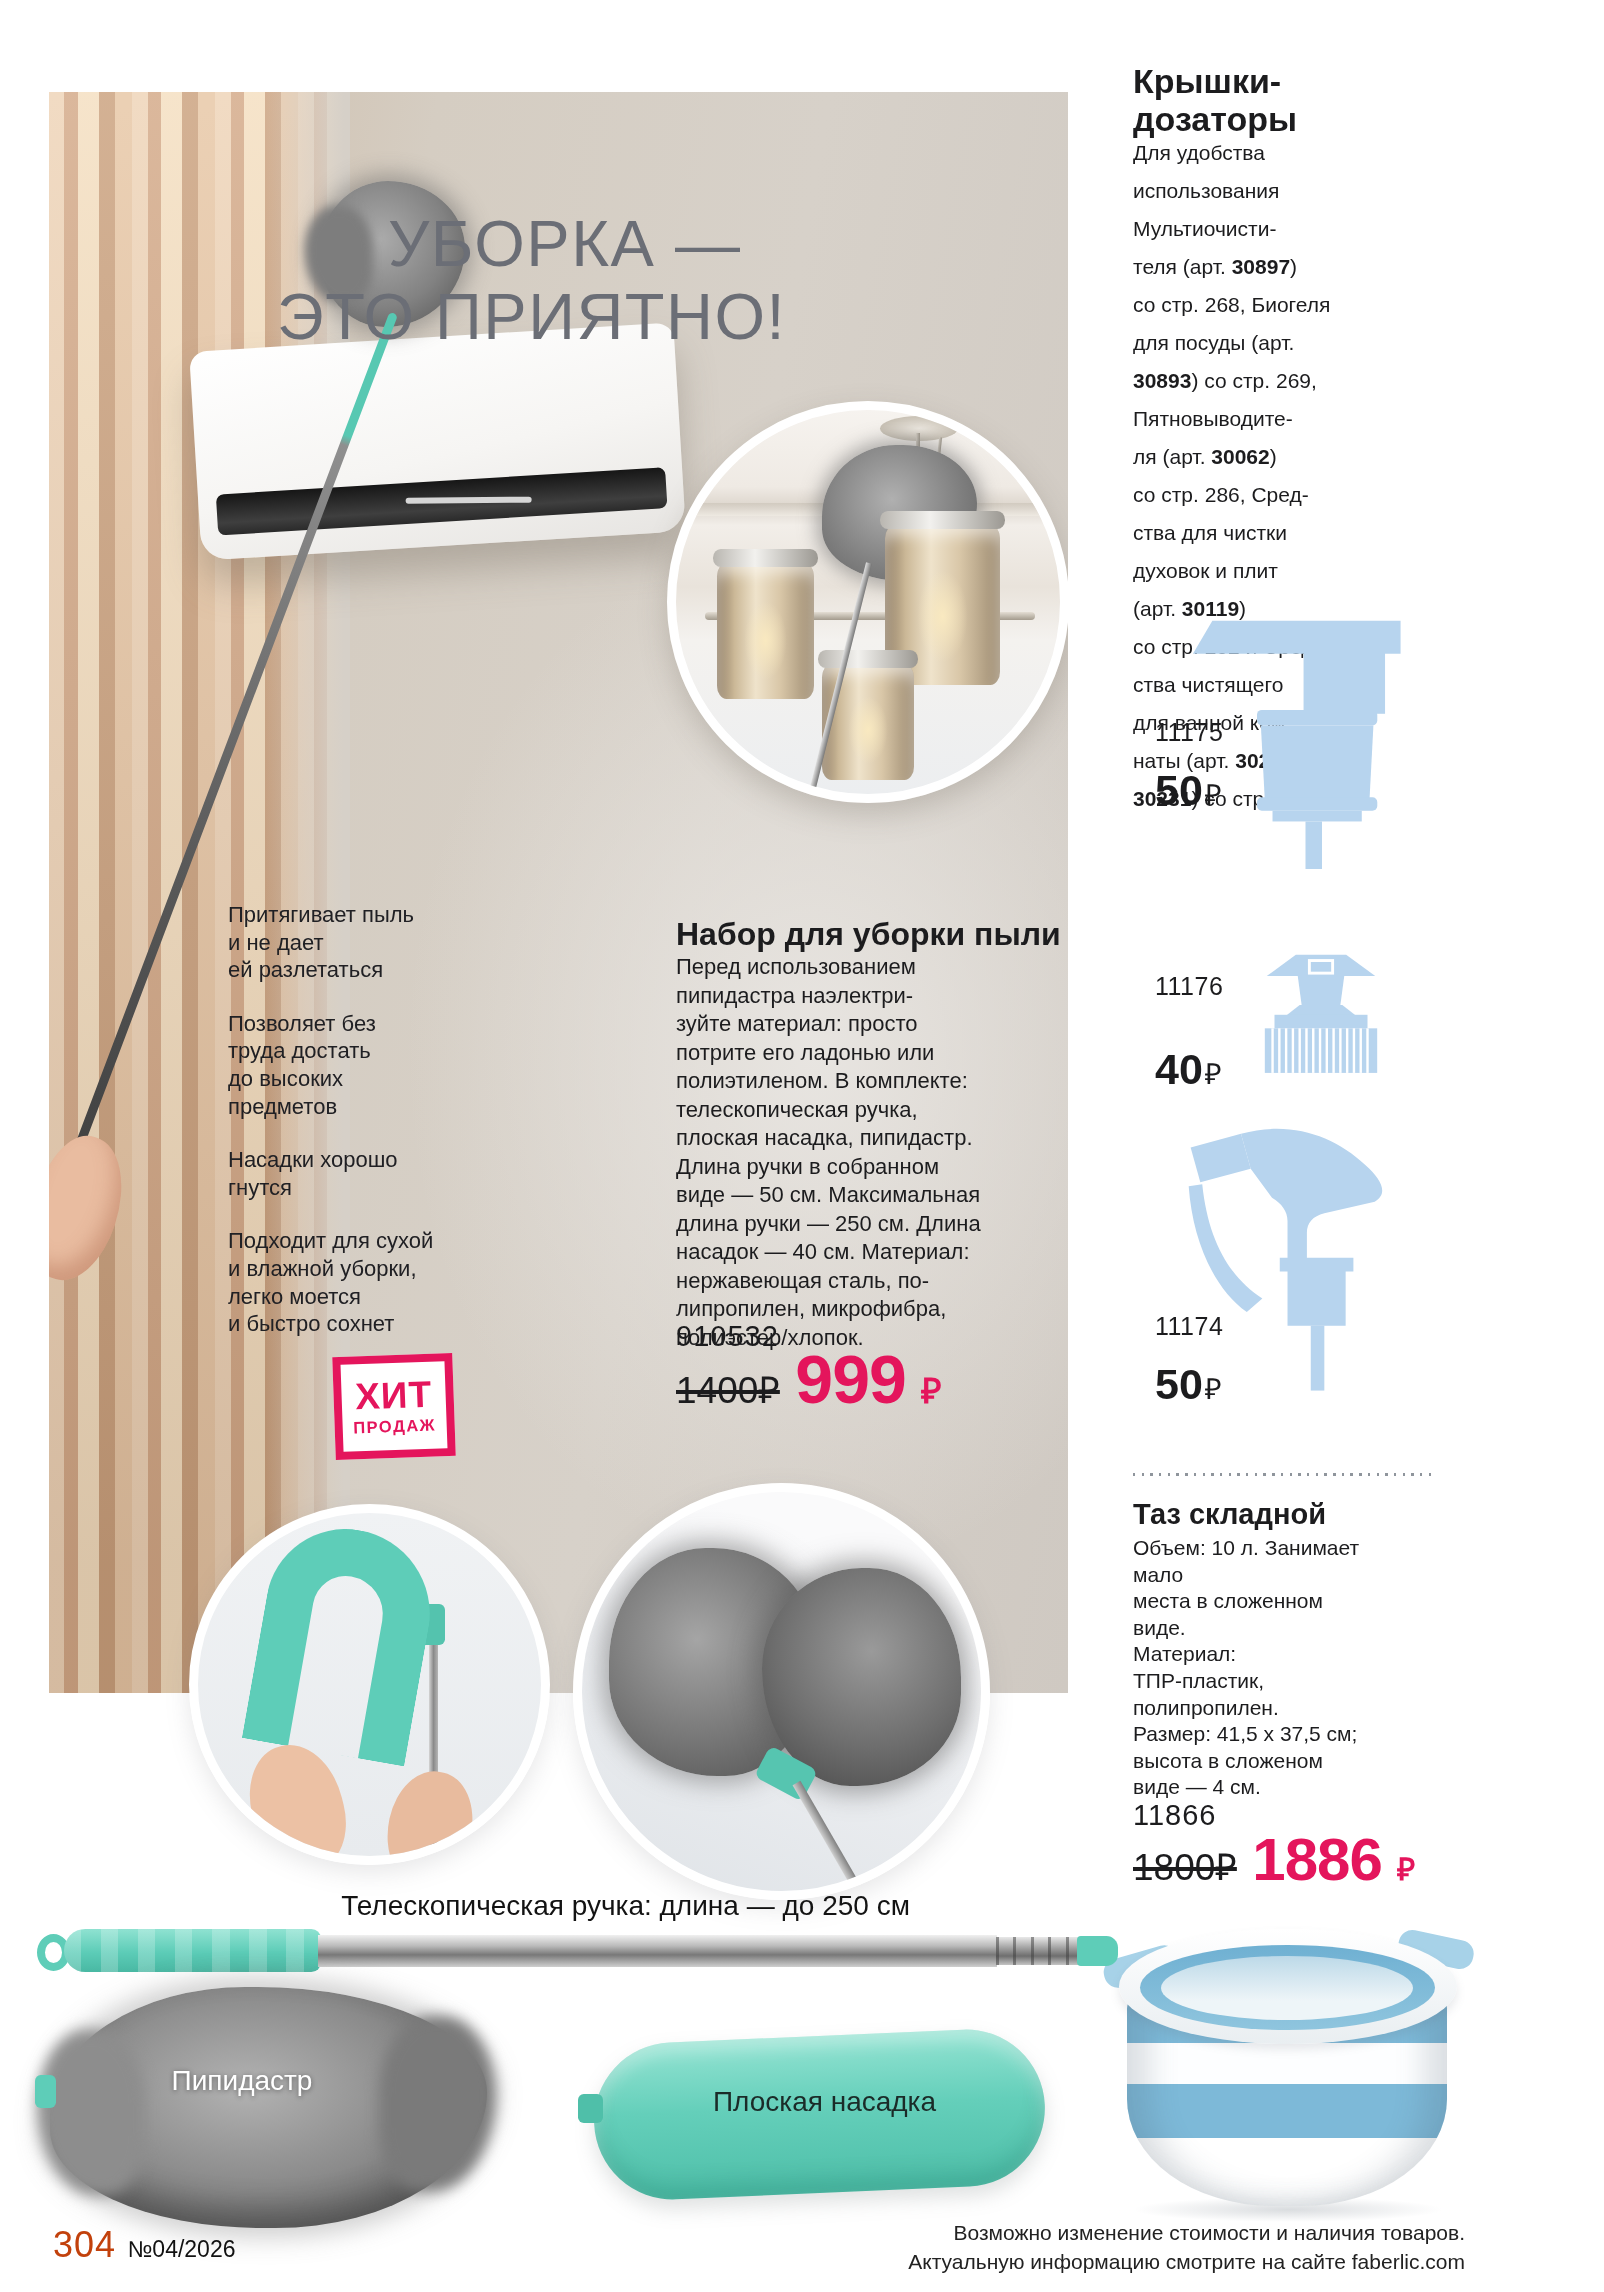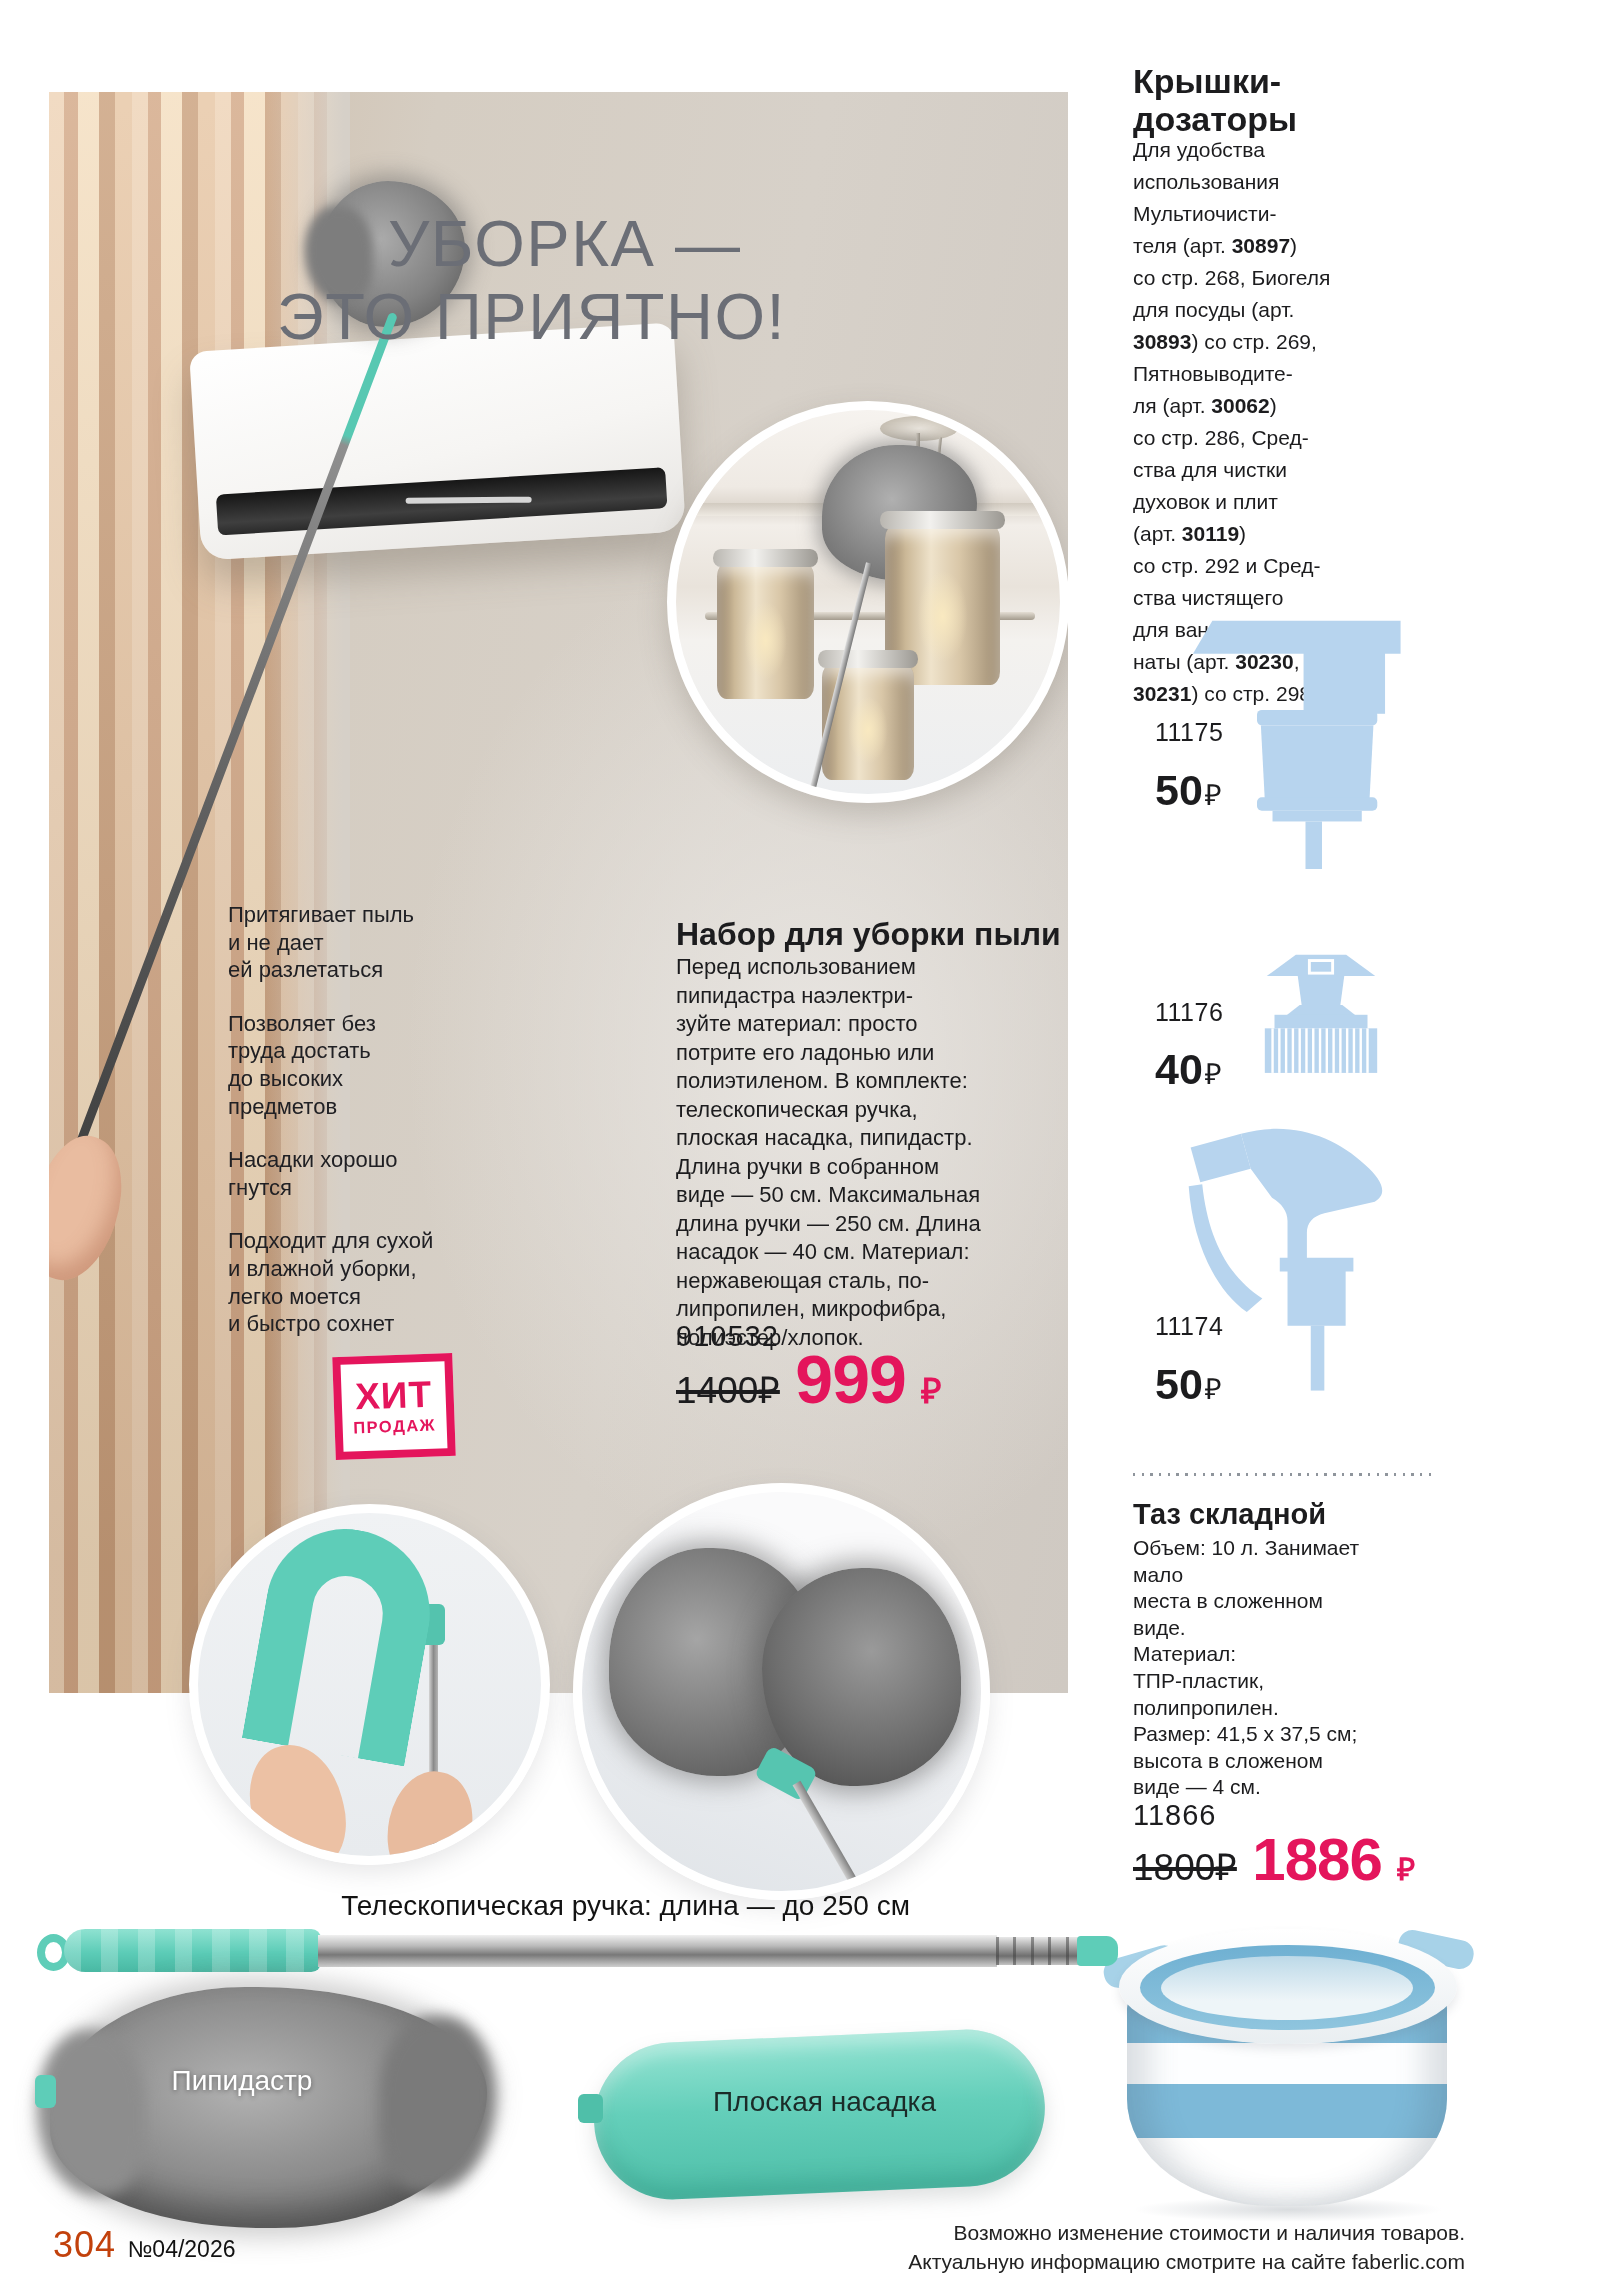--- a/index.html
+++ b/index.html
@@ -97,28 +97,28 @@
   .old-price { font-size:37px; color:#1c1c1e; text-decoration:line-through;
                text-decoration-thickness:3.9px;text-align:center; }
   .new-price { font-size:68px; font-weight:700; color:var(--accent,#e4155c); line-height:1;
                letter-spacing:-1px; }
   .new-cur { font-size:35px; font-weight:700; color:var(--accent,#e4155c); }
 
   
   .caps-title { position:absolute; left:1133px; top:62px; font-size:34px; line-height:38px;
                 font-weight:700; white-space:pre-line; }
   .caps-desc { position:absolute; left:1133px; top:134px; width:309px; font-size:21px;
-               line-height:32px; white-space:pre-line; }
+               line-height:38px; white-space:pre-line; }
   .seg-b { font-weight:700; }
   .product-code { position:absolute; font-size:25px; letter-spacing:0.5px; }
   .product-price { position:absolute; display:flex; align-items:baseline; }
   .pp-num { font-size:43px; font-weight:700;margin-top:9px; }
   .pp-cur { font-size:29px; margin-left:1.9px; }
   .code-1 { left:1155px; top:718px; } .price-1 { left:1155px; top:757px; }
-  .code-2 { left:1155px; top:998px;text-align:right; } .price-2 { left:1155px; top:1036px; }
+  .code-2 { left:1155px; top:972px;text-align:right; } .price-2 { left:1155px; top:1036px; }
   .code-3 { left:1155px; top:1312px; } .price-3 { left:1155px; top:1351px; }
   .cap-icon { position:absolute; color:var(--icon-blue,#b7d4ee); }
   .icon-pump { left:1189px; top:609px; width:233px; height:260px; }
   .icon-cap { left:1259px; top:943px; width:124px; height:130px; }
   .icon-trigger { left:1179px; top:1114px; width:218px; height:277px; }
   .dotted-sep { position:absolute; left:1133px; top:1473px; width:303px; height:2.9px;
     background:repeating-linear-gradient(90deg,#8f959c 0 2.4px, transparent 2.4px 8.7px); }
   .basin-title { position:absolute; left:1133px; top:1498px; font-size:29px; font-weight:700; }
   .basin-desc { position:absolute; left:1133px; top:1535px; width:320px; font-size:21px;
                 line-height:26.6px; white-space:pre-line; }

